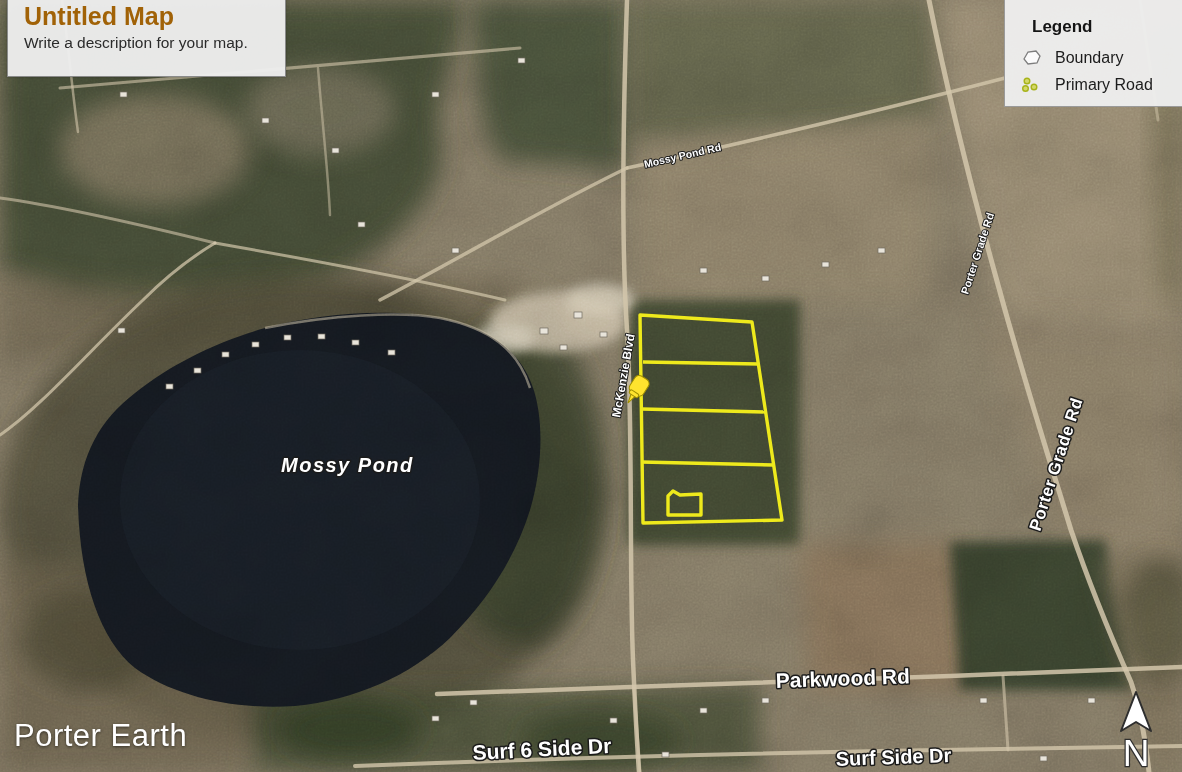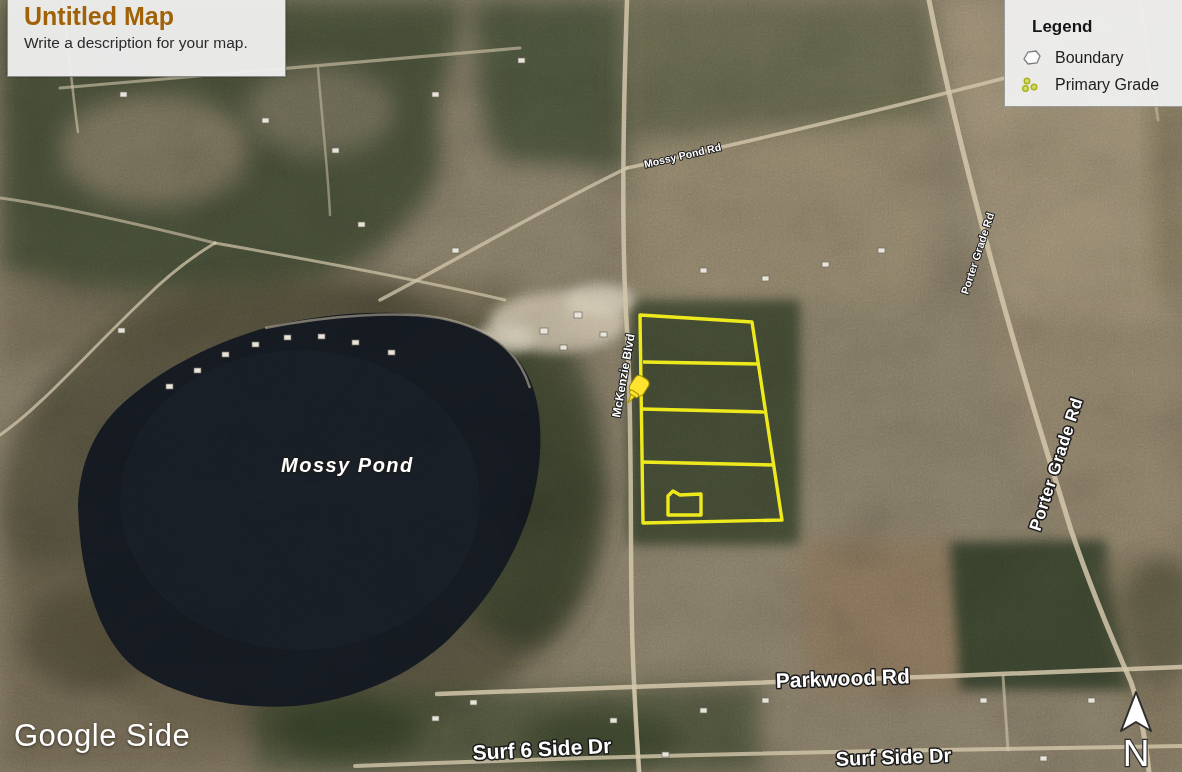--- a/index.html
+++ b/index.html
@@ -218,24 +218,24 @@
       <span class="lbl">Boundary</span>
     </div>
     <div class="legend-row">
       <svg class="legend-ic" width="24" height="18" viewBox="0 0 24 18">
         <g fill="#d4d86a" stroke="#a7b319" stroke-width="1.4">
           <circle cx="7" cy="5" r="2.8"></circle>
           <circle cx="5.5" cy="12.5" r="2.8"></circle>
           <circle cx="14" cy="11" r="2.8"></circle>
         </g>
       </svg>
-      <span class="lbl">Primary Grade</span>
+      <span class="lbl">Primary Road</span>
     </div>
   </div>
 
-  <div class="ge-logo">Google Side</div>
+  <div class="ge-logo">Porter Earth</div>
 
   <svg class="compass" width="64" height="84" viewBox="0 0 64 84">
     <polygon points="30,4 45,43 30,34 15,43" fill="#ffffff" stroke="#2e2e2e" stroke-width="2" stroke-linejoin="round"></polygon>
     <text x="30" y="78" font-size="37" font-family="Liberation Sans, sans-serif" text-anchor="middle" fill="#ffffff" stroke="#2e2e2e" stroke-width="2.5" style="paint-order:stroke">N</text>
   </svg>
 
 </div>
 
 </body></html>

